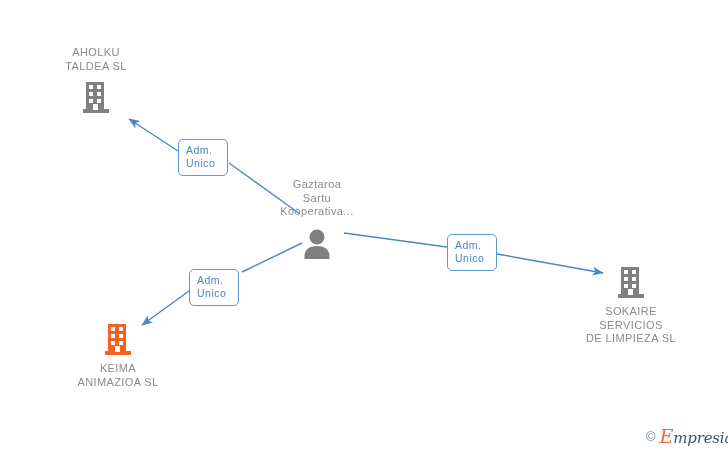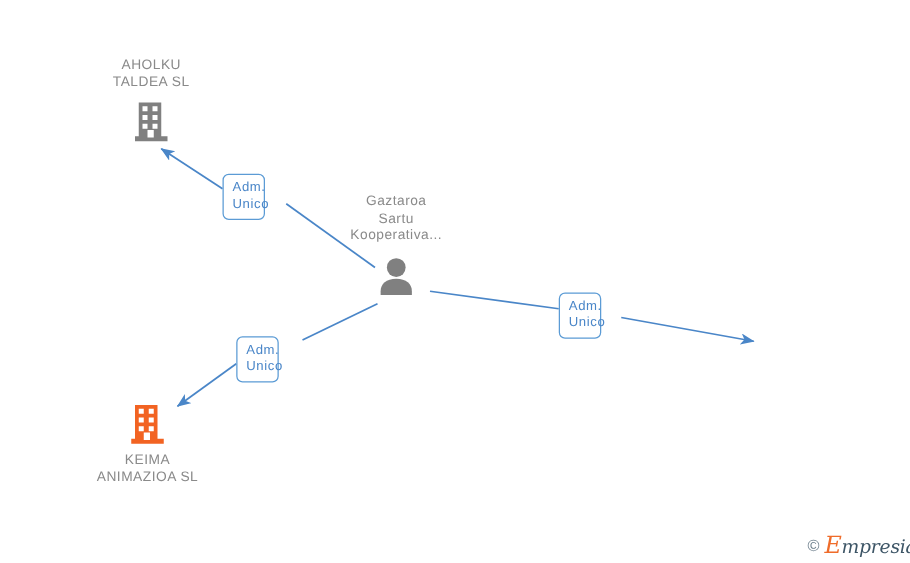--- a/index.html
+++ b/index.html
@@ -36,44 +36,44 @@
   }
   .node .node-label {
     display: block;
     font-size: 11px;
     line-height: 13.5px;
     color: #8a8a8a;
     letter-spacing: 0.4px;
     white-space: pre-line;
   }
   
-  #node-aholku      { left: 41px;  top: 46px; }
+  #node-aholku      { left: 16px;  top: 46px; }
   #node-gaztaroa    { left: 237px; top: 155px; }
   #node-sokaire     { left: 551px; top: 265px; }
   #node-keima       { left: 38px;  top: 322px; }
 
   #node-aholku  .node-label { margin-bottom: 7px; }
-  #node-gaztaroa .node-label { margin-bottom: 8px; }
+  #node-gaztaroa .node-label { margin-bottom: 8px; margin-top: 23px; }
   #node-sokaire .node-label { margin-top: 6px; }
   #node-keima   .node-label { margin-top: 6px; }
 
   .edge-label {
     position: absolute;
     box-sizing: border-box;
     border: 1.3px solid #5b9bd5;
     border-radius: 5px;
     background: #ffffff;
     color: #4a86c8;
     font-size: 10.5px;
     line-height: 13px;
     letter-spacing: 0.5px;
     padding: 4px 7px 5px 7px;
     text-align: left;
     white-space: pre-line;
-    width: 34px;
+    width: 50px;
   }
   #edge-label-aholku  { left: 178px; top: 139px; }
   #edge-label-keima   { left: 189px; top: 269px; }
   #edge-label-sokaire { left: 447px; top: 234px; }
 
   #watermark {
     position: absolute;
     left: 646px;
     top: 427px;
     display: flex;
@@ -149,20 +149,38 @@
 Sartu
 Kooperativa...</span>
     <span class="icon-wrap">
       <svg width="34" height="32" viewBox="0 0 34 32" aria-hidden="true">
         <circle cx="17" cy="10" r="7.5" fill="#808080"></circle>
         <path d="M17 19 C9 19 4.5 23 4.5 29 L4.5 32 L29.5 32 L29.5 29 C29.5 23 25 19 17 19 Z" fill="#808080"></path>
       </svg>
     </span>
   </div>
 
+  <div class="node" id="node-sokaire">
+    <span class="icon-wrap">
+      <svg width="30" height="34" viewBox="0 0 30 34" aria-hidden="true">
+        <rect x="5" y="2" width="18" height="28" fill="#808080"></rect>
+        <rect x="2" y="29" width="26" height="4" fill="#808080"></rect>
+        <rect x="8" y="5" width="4" height="4" fill="#ffffff"></rect>
+        <rect x="16" y="5" width="4" height="4" fill="#ffffff"></rect>
+        <rect x="8" y="12" width="4" height="4" fill="#ffffff"></rect>
+        <rect x="16" y="12" width="4" height="4" fill="#ffffff"></rect>
+        <rect x="8" y="19" width="4" height="4" fill="#ffffff"></rect>
+        <rect x="16" y="19" width="4" height="4" fill="#ffffff"></rect>
+        <rect x="12" y="24" width="5" height="6" fill="#ffffff"></rect>
+      </svg>
+    </span>
+    <span class="node-label">SOKAIRE
+SERVICIOS
+DE LIMPIEZA SL</span>
+  </div>
 
   <div class="node" id="node-keima">
     <span class="icon-wrap">
       <svg width="30" height="34" viewBox="0 0 30 34" aria-hidden="true">
         <rect x="5" y="2" width="18" height="28" fill="#f26322"></rect>
         <rect x="2" y="29" width="26" height="4" fill="#f26322"></rect>
         <rect x="8" y="5" width="4" height="4" fill="#ffffff"></rect>
         <rect x="16" y="5" width="4" height="4" fill="#ffffff"></rect>
         <rect x="8" y="12" width="4" height="4" fill="#ffffff"></rect>
         <rect x="16" y="12" width="4" height="4" fill="#ffffff"></rect>

